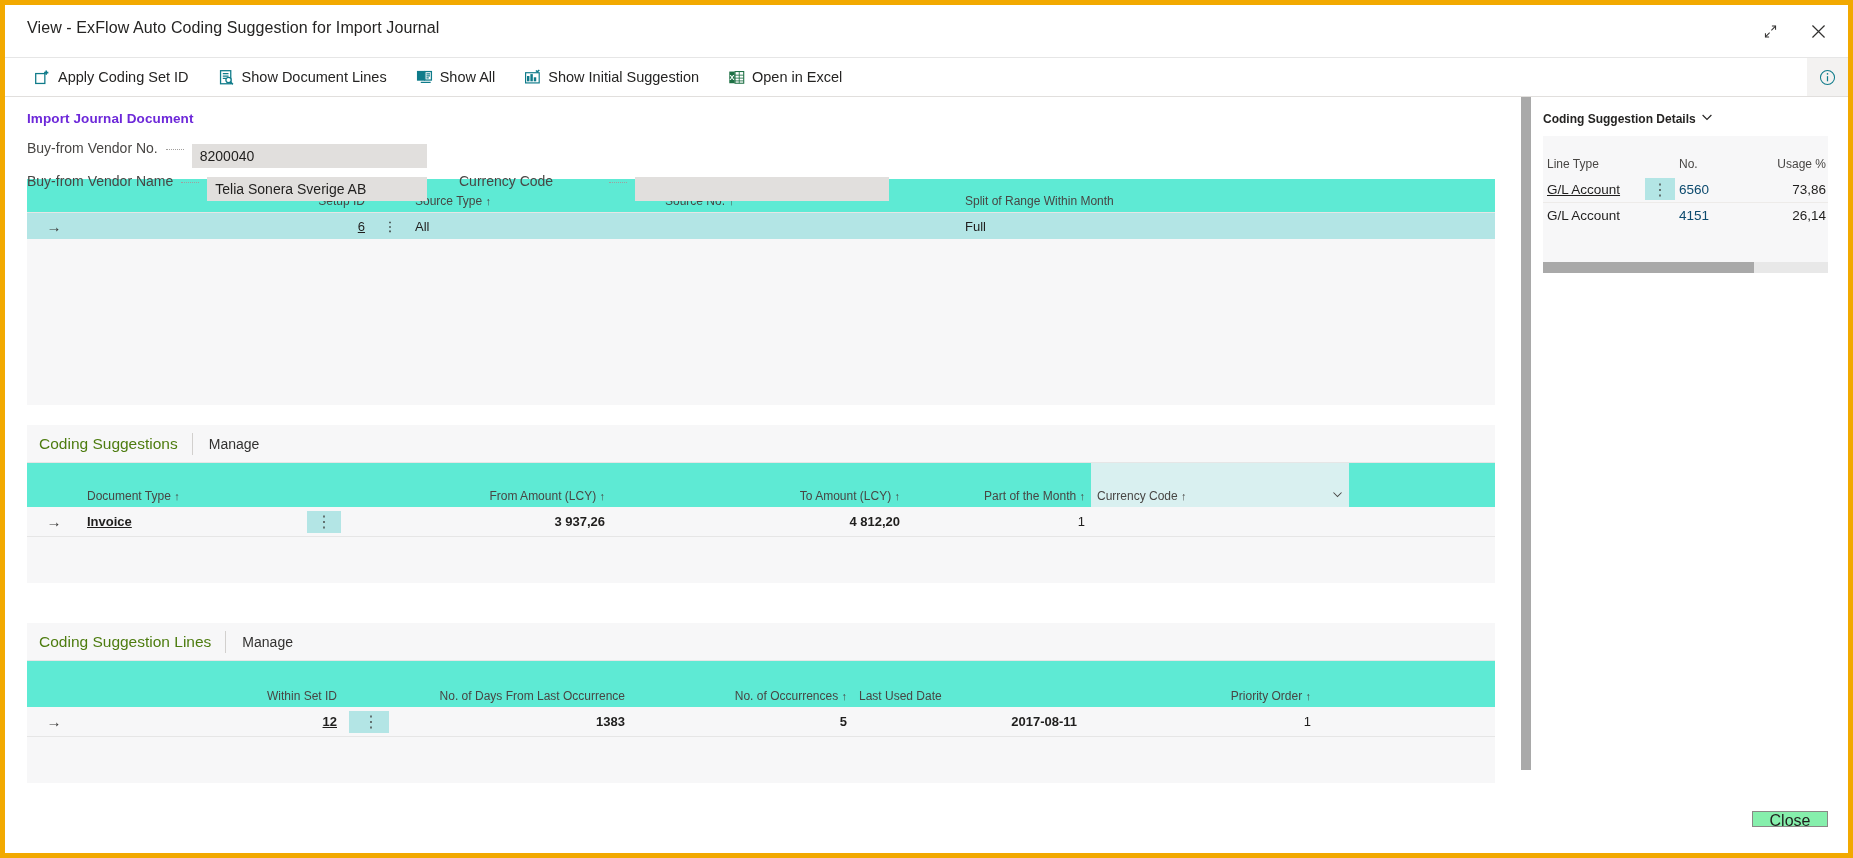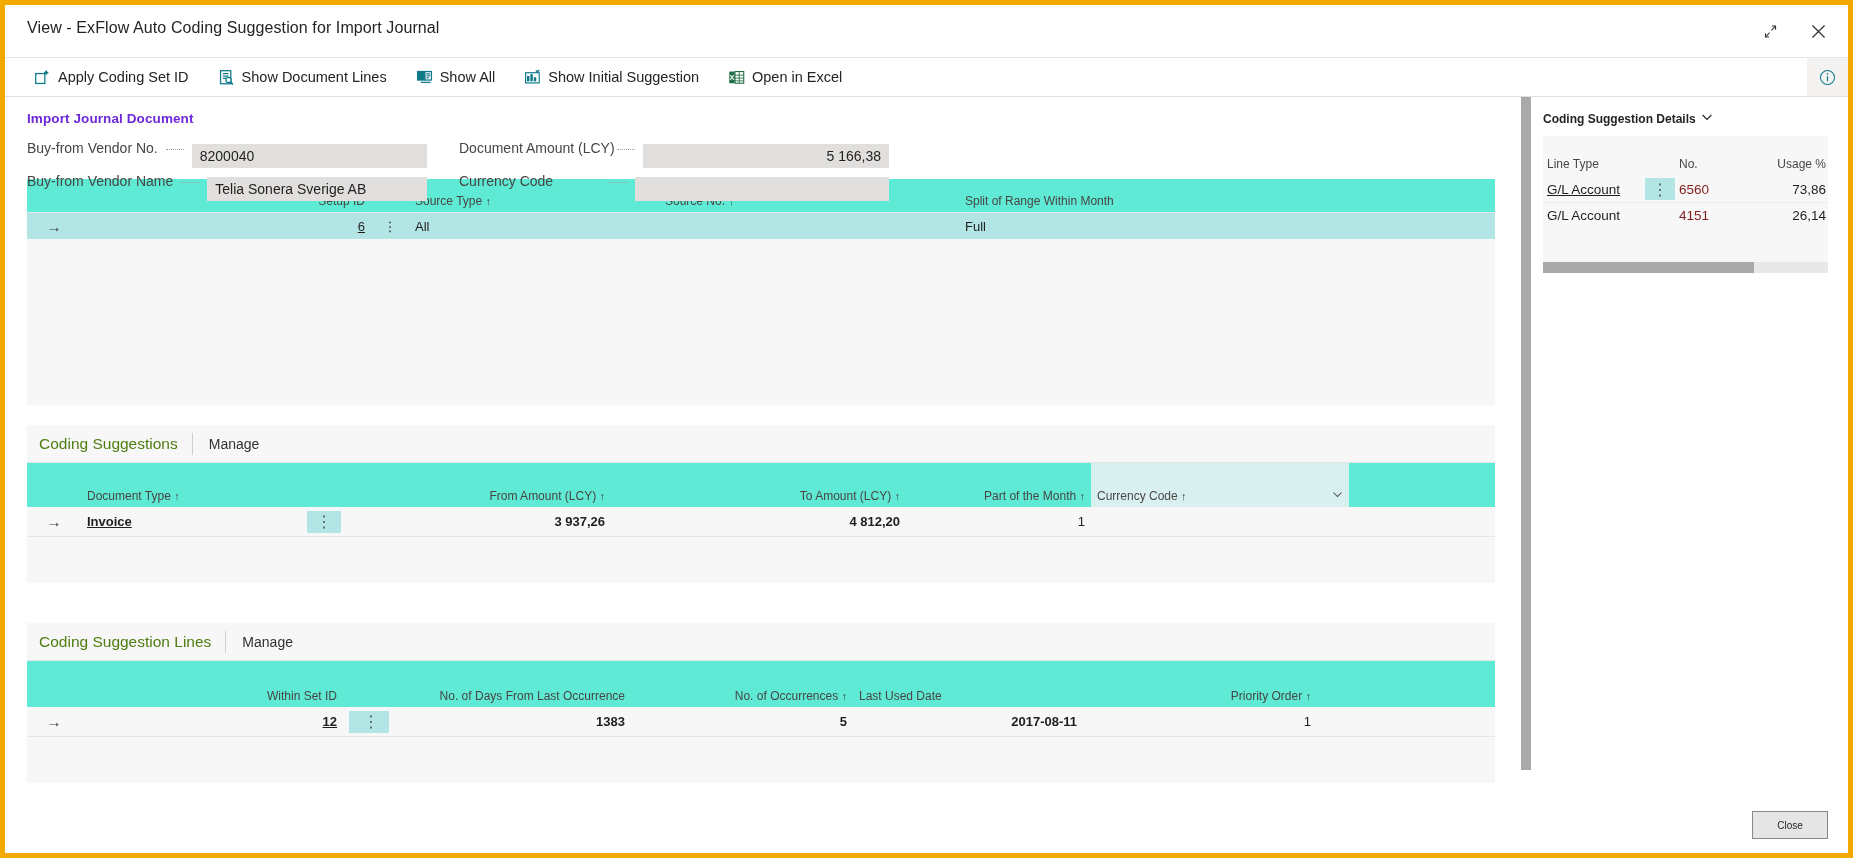--- a/index.html
+++ b/index.html
@@ -199,43 +199,43 @@
     font-size: 12px; color: #484644;
     padding-bottom: 5px;
   }
   .side-row {
     display: flex; height: 26px; align-items: center;
     font-size: 13.5px; color: #201f1e;
   }
   .side-row + .side-row { border-top: 1px solid #edebe9; }
   .sc-type { width: 102px; padding-left: 4px; }
   .sc-dots { width: 34px; }
-  .sc-no   { width: 78px; color: #7f1d1d; }
+  .sc-no   { width: 78px; color: #0c4a6e; }
   .sc-no.hdr { color: #484644; }
   .sc-use  { width: 71px; text-align: right; padding-right: 2px; }
   .side-pad { height: 34px; }
   .hscroll {
     height: 11px; background: #e8e8e8;
   }
   .hscroll > i {
     display: block; width: 74%; height: 11px; background: #a9a9a9;
   }
 
   
   .footer {
     position: absolute;
     left: 0; right: 0; bottom: 0;
     height: 48px;
     background: #ffffff;
   }
   .close-btn {
     position: absolute; right: 20px; top: 6px;
-    width: 76px; height: 28px;
-    background: #e5e5e5; border: 1px solid #8a8886;
-    font-size: 10px; color: #201f1e; cursor: pointer;
+    width: 76px; height: 16px;
+    background: #86efac; border: 1px solid #8a8886;
+    font-size: 16px; color: #201f1e; cursor: pointer;
     font-family: "Liberation Sans", sans-serif;
   }
   .sort { font-size: 11px; }
 </style>
 </head>
 <body>
 
 <div id="app">
 <div class="inner">
 
@@ -333,25 +333,20 @@
     <div class="main-col">
 
       <div class="fields">
         <div class="group-cap">Import Journal Document</div>
 
         <div class="frow">
           <div class="fcell left">
             <span class="flabel">Buy-from Vendor No.</span>
             <span class="fdots"></span>
             <input class="finput" readonly="" value="8200040" style="">
-          </div>
-          <div class="fcell right">
-            <span class="flabel">Document Amount (LCY)</span>
-            <span class="fdots"></span>
-            <input class="finput num" readonly="" value="5 166,38" style="">
           </div>
         </div>
 
         <div class="frow">
           <div class="fcell left">
             <span class="flabel">Buy-from Vendor Name</span>
             <span class="fdots"></span>
             <input class="finput" readonly="" value="Telia Sonera Sverige AB" style="">
           </div>
           <div class="fcell right">

